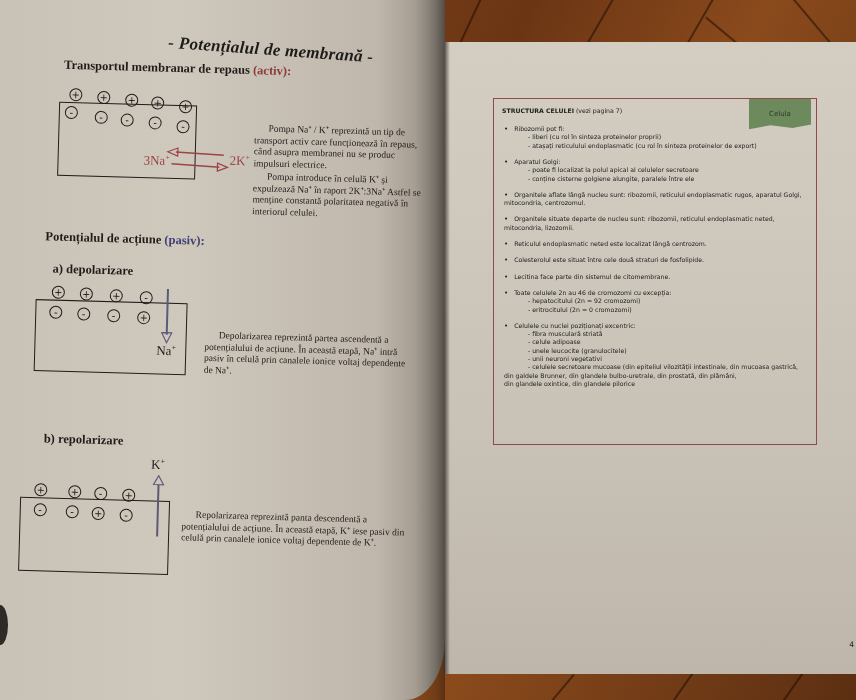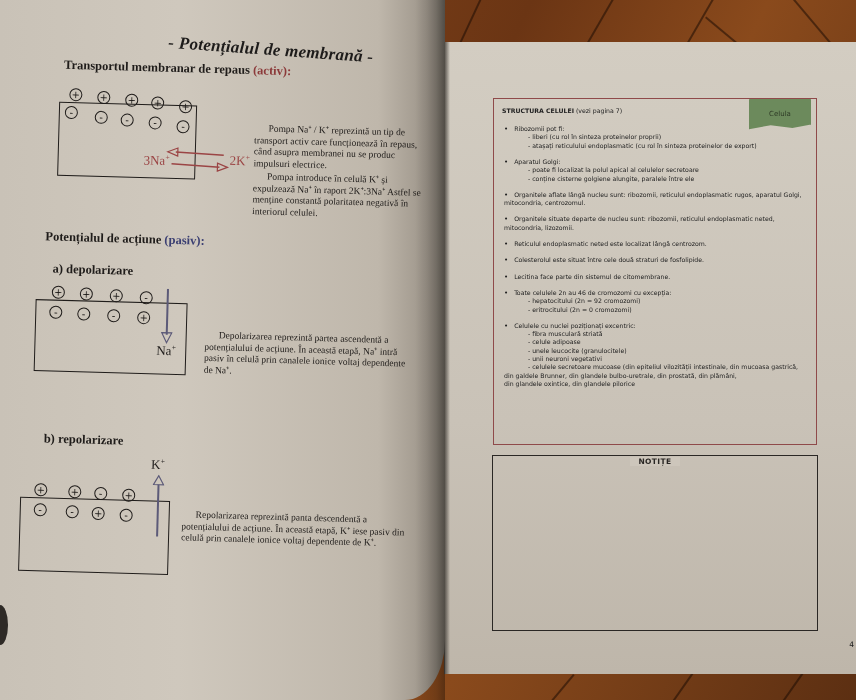--- a/index.html
+++ b/index.html
@@ -121,23 +121,20 @@
         <div class="rt ind" style="left: 10px; top: 231.1px;">- fibra musculară striată</div>
         <div class="rt ind" style="left: 10px; top: 239.4px;">- celule adipoase</div>
         <div class="rt ind" style="left: 10px; top: 247.7px;">- unele leucocite (granulocitele)</div>
         <div class="rt ind" style="left: 10px; top: 256px;">- unii neuroni vegetativi</div>
         <div class="rt ind" style="left: 10px; top: 264.3px;">- celulele secretoare mucoase (din epiteliul vilozității intestinale, din mucoasa gastrică,</div>
         <div class="rt" style="left: 10px; top: 272.6px;">din galdele Brunner, din glandele bulbo-uretrale, din prostată, din plămâni,</div>
         <div class="rt" style="left: 10px; top: 280.9px;">din glandele oxintice, din glandele pilorice</div>
       </div>
   </div>
 
-  <div class="notite">
-    <div class="box-title"><span>NOTIȚE</span></div>
-  </div>
   <div class="pagenum">4</div>
 </div>
 
 <div class="page-left">
   <div class="curl"></div>
   <div class="page-left-content">
     <div class="title">- Potențialul de membrană -</div>
 
     <div class="heading" style="left:66px;top:56px;">
       <span>Transportul membranar de repaus</span>

